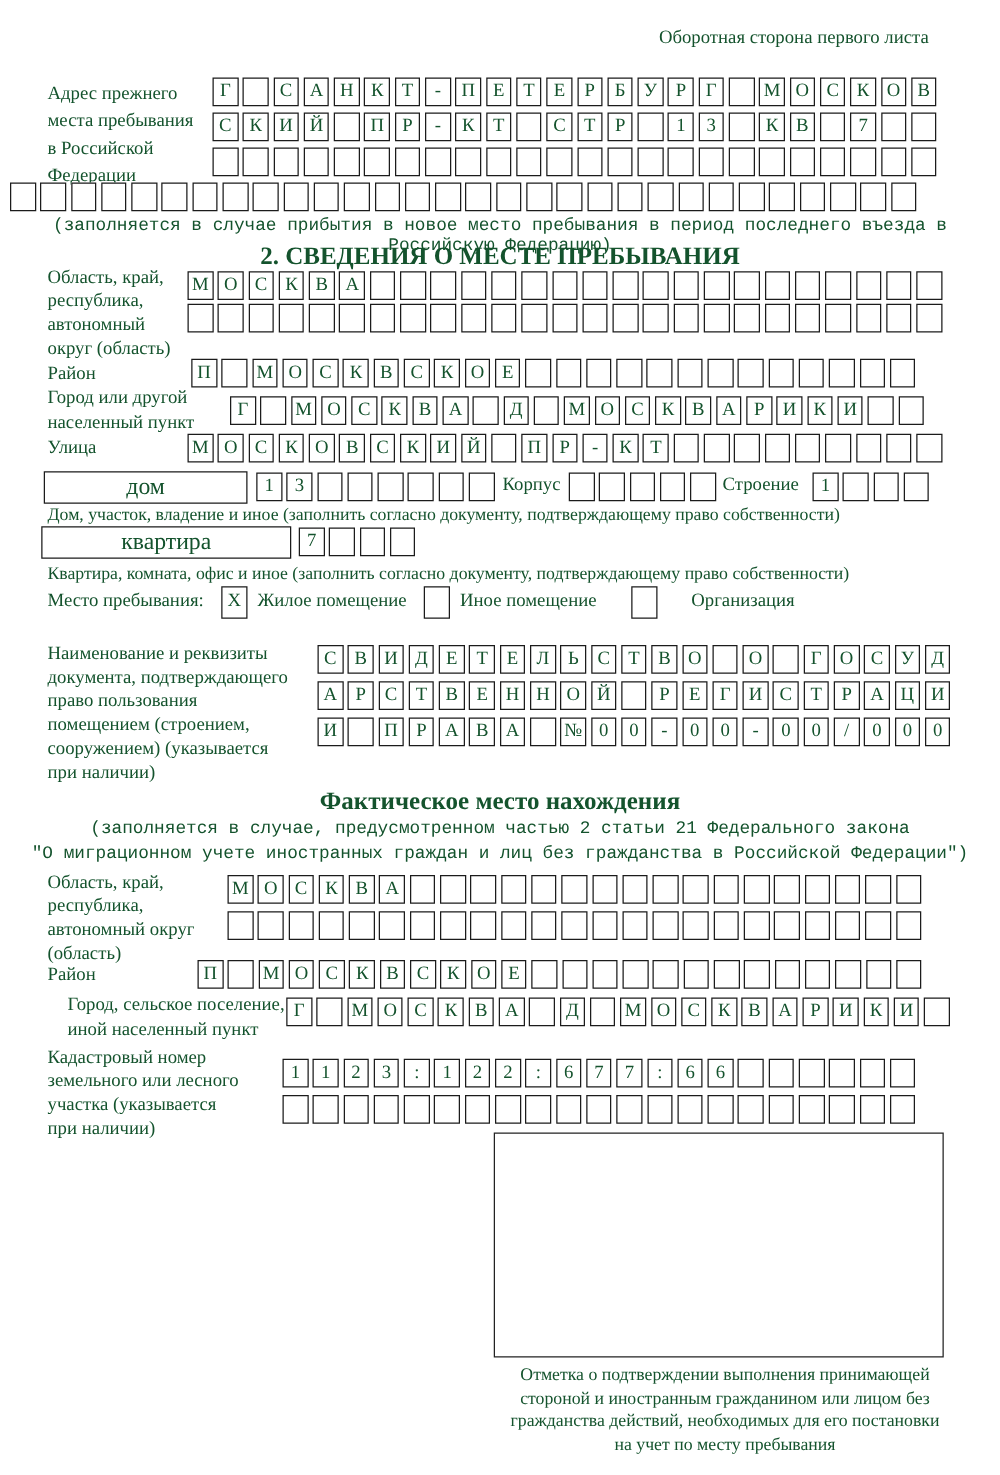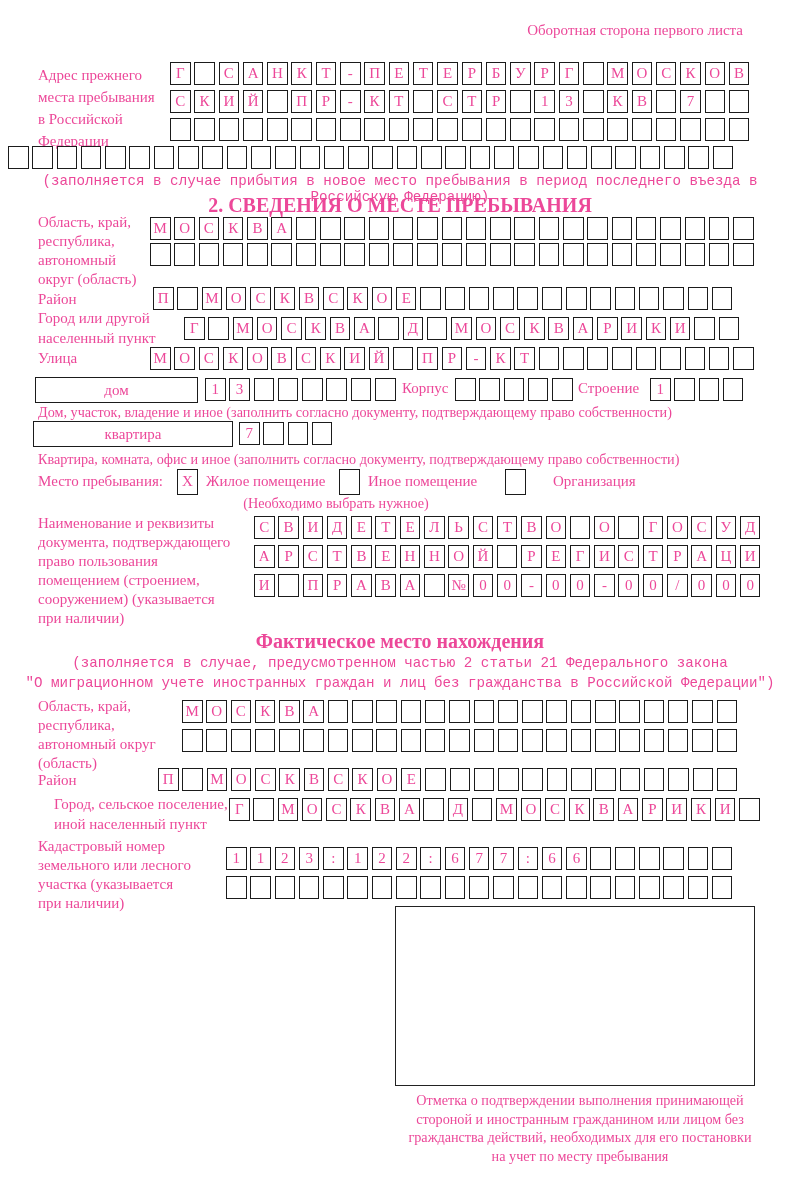--- a/index.html
+++ b/index.html
@@ -1,36 +1,36 @@
 <!DOCTYPE html>
 <html><head>
 <meta charset="utf-8">
 <style>
   html,body{margin:0;padding:0;background:#ffffff;}
   .page{
-    position:relative;width:800px;height:1180px;background:#ffffff;color:#ec4899;
+    position:relative;width:800px;height:1180px;background:#ffffff;color:#14532d;
     font-family:"Liberation Serif","DejaVu Serif",serif;overflow:hidden;
   }
   .hnote{position:absolute;top:22px;right:57px;font-size:15px;}
   .lbl{position:absolute;font-size:15px;line-height:20px;white-space:pre-line;}
   .lbl.lh22{line-height:22px;}
   .lbl.lh19{line-height:19px;}
   .cap{position:absolute;font-size:14.2px;white-space:pre-line;}
   .center{left:0;width:100%;text-align:center;font-family:Liberation Mono, monospace;}
   .title{position:absolute;left:0;width:100%;text-align:center;font-weight:bold;font-size:20px;}
   .boxrow{position:absolute;display:flex;gap:3.8px;}
   .box{
     box-sizing:border-box;flex:none;width:20.5px;height:23px;
     border:1.5px solid #1b1b1b;text-align:center;font-size:15px;line-height:20px;
     background:#fff;
   }
   .cbox{position:absolute;box-sizing:border-box;width:21px;height:26px;border:1.5px solid #1b1b1b;
         text-align:center;font-size:15px;line-height:23px;}
   .labelbox{position:absolute;box-sizing:border-box;border:1.5px solid #1b1b1b;
-            display:flex;align-items:center;justify-content:center;font-size:15px;}
+            display:flex;align-items:center;justify-content:center;font-size:19px;}
   .inline-lbl{position:absolute;font-size:15px;}
   .stamp{position:absolute;border:1.6px solid #222;background:#fff;}
 </style>
 </head>
 <body>
 
 <div class="page">
 
   <div class="hnote">Оборотная сторона первого листа</div>
 
@@ -337,21 +337,20 @@
     </div>
   <div class="cap" style="left:38px;top:451px;font-family:Liberation Serif, serif;">Квартира, комната, офис и иное (заполнить согласно документу, подтверждающему право собственности)</div>
 
   <div class="inline-lbl" style="left:38px;top:473px;">Место пребывания:</div>
   <span class="cbox" style="left:177px;top:469px;">X</span>
   <div class="inline-lbl" style="left:206px;top:473px;">Жилое помещение</div>
   <span class="cbox" style="left:339px;top:469px;"></span>
   <div class="inline-lbl" style="left:368px;top:473px;">Иное помещение</div>
   <span class="cbox" style="left:505px;top:469px;"></span>
   <div class="inline-lbl" style="left:553px;top:473px;">Организация</div>
-  <div class="cap" style="left:0;top:495px;width:672px;text-align:center;">(Необходимо выбрать нужное)</div>
 
   <div class="lbl lh19" style="left:38px;top:514px;">Наименование и реквизиты
 документа, подтверждающего
 право пользования
 помещением (строением,
 сооружением) (указывается
 при наличии)</div>
   <div class="boxrow" style="left:254px;top:516px;">
       <span class="box">С</span>
       <span class="box">В</span>

